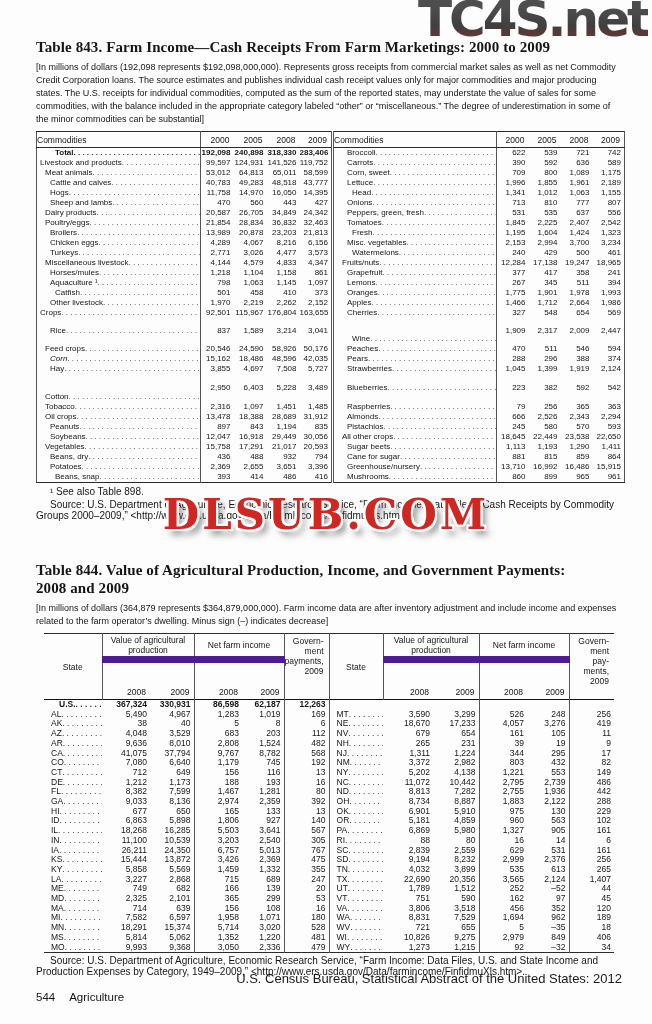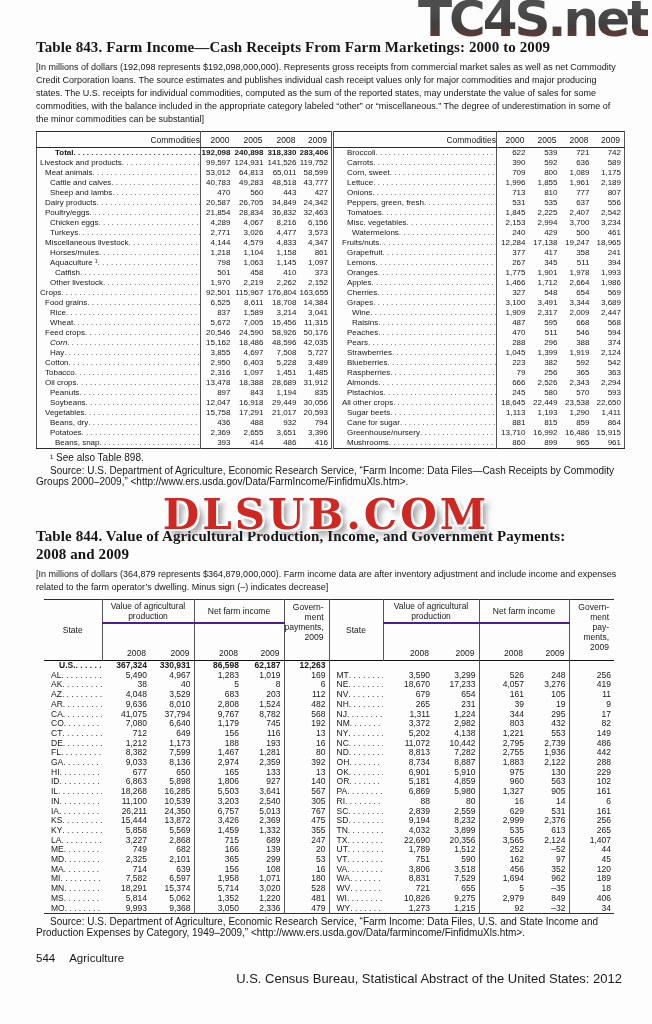--- a/index.html
+++ b/index.html
@@ -12,21 +12,21 @@
   .tbl-title{font-family:"Liberation Serif",serif;font-weight:700;font-size:15px;
              line-height:18px;margin:0 0 5px 0;letter-spacing:.1px;}
   .note{font-size:9px;line-height:13px;margin:0 0 5px 0;width:586px;}
 
   
   table{border-collapse:collapse;table-layout:fixed;}
   .t843{width:588px;font-size:8px;border-top:1.5px solid #2b2b2b;border-bottom:1px solid #2b2b2b;
         border-left:1px solid #555;border-right:1px solid #555;}
   .t843 th{font-weight:400;font-size:8.5px;height:15px;border-bottom:1px solid #2b2b2b;padding:0;}
   .t843 td{padding:0;height:10px;line-height:10px;white-space:nowrap;overflow:hidden;}
-  .t843 .lblh{text-align:right;}
+  .t843 .lblh{text-align:left;}
   .t843 .yh{text-align:right;padding-right:4px;}
   .t843 .vl{border-right:1px solid #555;}
   .t843 .dl{border-left:3px double #555;}
   .t843 td.lbl{border-right:1px solid #555;}
   .t843 td.rhalf{border-left:3px double #555;border-right:1px solid #555;}
   .num{text-align:right;padding-right:3px !important;}
   .b{font-weight:700;}
   .fx{display:flex;align-items:baseline;overflow:hidden;}
   .fx .tx{white-space:nowrap;padding-left:3px;}
   .fx .dots{flex:1 1 auto;overflow:hidden;white-space:nowrap;color:#2a2a2a;}
@@ -35,21 +35,21 @@
   .footnote{font-size:10px;line-height:11px;margin:3px 0 0 14px;}
   .source{font-size:10px;line-height:11px;margin:2px 0 0 0;text-indent:14px;width:586px;}
 
   .wm-gap{height:40px;}
 
   
   .t844{width:570px;margin-left:8px;font-size:8.5px;border-top:1px solid #2b2b2b;
         border-bottom:1px solid #2b2b2b;}
   .t844 th{font-weight:400;font-size:8.5px;line-height:10px;padding:1px 2px;vertical-align:middle;}
   .t844 thead{border-bottom:1.5px solid #111;}
-  .t844 .grp{text-align:center;border-bottom:2px solid #4c1d95;}
+  .t844 .grp{text-align:center;border-bottom:7px solid #4c1d95;}
   .t844 .vl{border-right:1px solid #555;}
   .t844 .yh{text-align:right;vertical-align:bottom;padding:0 4px 2px 0;height:34px;}
   .t844 .govh{white-space:pre-line;text-align:right;vertical-align:top;padding:2px 5px 0 0;}
   .t844 td{padding:0;height:9.7px;line-height:9.7px;white-space:nowrap;overflow:hidden;}
   .t844 .fx .tx{padding-left:7px;}
   .t844 .fx .dots::after{content:" . . . . . . . . . . . . . . .";}
 
   
   .pagefoot{margin:14px 0 0 0;font-size:11.5px;}
   .pagefoot .pnum{margin-right:14px;}
@@ -197,20 +197,42 @@
               </div>
             </td>
             <td class="num">1,996</td>
             <td class="num">1,855</td>
             <td class="num">1,961</td>
             <td class="num">2,189</td>
           </tr>
           <tr>
             <td class="lbl">
               <div class="fx">
+                <span class="tx" style="padding-left: 13px;">Hogs</span>
+                <span class="dots"></span>
+              </div>
+            </td>
+            <td class="num">11,758</td>
+            <td class="num">14,970</td>
+            <td class="num">16,050</td>
+            <td class="num">14,395</td>
+            <td class="lbl rhalf">
+              <div class="fx">
+                <span class="tx" style="padding-left: 18px;">Head</span>
+                <span class="dots"></span>
+              </div>
+            </td>
+            <td class="num">1,341</td>
+            <td class="num">1,012</td>
+            <td class="num">1,063</td>
+            <td class="num">1,155</td>
+          </tr>
+          <tr>
+            <td class="lbl">
+              <div class="fx">
                 <span class="tx" style="padding-left: 13px;">Sheep and lambs</span>
                 <span class="dots"></span>
               </div>
             </td>
             <td class="num">470</td>
             <td class="num">560</td>
             <td class="num">443</td>
             <td class="num">427</td>
             <td class="lbl rhalf">
               <div class="fx">
@@ -263,20 +285,42 @@
               </div>
             </td>
             <td class="num">1,845</td>
             <td class="num">2,225</td>
             <td class="num">2,407</td>
             <td class="num">2,542</td>
           </tr>
           <tr>
             <td class="lbl">
               <div class="fx">
+                <span class="tx" style="padding-left: 13px;">Broilers</span>
+                <span class="dots"></span>
+              </div>
+            </td>
+            <td class="num">13,989</td>
+            <td class="num">20,878</td>
+            <td class="num">23,203</td>
+            <td class="num">21,813</td>
+            <td class="lbl rhalf">
+              <div class="fx">
+                <span class="tx" style="padding-left: 18px;">Fresh</span>
+                <span class="dots"></span>
+              </div>
+            </td>
+            <td class="num">1,195</td>
+            <td class="num">1,604</td>
+            <td class="num">1,424</td>
+            <td class="num">1,323</td>
+          </tr>
+          <tr>
+            <td class="lbl">
+              <div class="fx">
                 <span class="tx" style="padding-left: 13px;">Chicken eggs</span>
                 <span class="dots"></span>
               </div>
             </td>
             <td class="num">4,289</td>
             <td class="num">4,067</td>
             <td class="num">8,216</td>
             <td class="num">6,156</td>
             <td class="lbl rhalf">
               <div class="fx">
@@ -439,86 +483,42 @@
               </div>
             </td>
             <td class="num">327</td>
             <td class="num">548</td>
             <td class="num">654</td>
             <td class="num">569</td>
           </tr>
           <tr>
             <td class="lbl">
               <div class="fx">
-                <span class="tx" style="padding-left: 8px;">Food grains</span>
-                <span class="dots"></span>
-              </div>
-            </td>
-            <td class="num">6,525</td>
-            <td class="num">8,611</td>
-            <td class="num">18,708</td>
-            <td class="num">14,384</td>
-            <td class="lbl rhalf">
-              <div class="fx">
-                <span class="tx" style="padding-left: 13px;">Grapes</span>
-                <span class="dots"></span>
-              </div>
-            </td>
-            <td class="num">3,100</td>
-            <td class="num">3,491</td>
-            <td class="num">3,344</td>
-            <td class="num">3,689</td>
-          </tr>
-          <tr>
-            <td class="lbl">
-              <div class="fx">
                 <span class="tx" style="padding-left: 13px;">Rice</span>
                 <span class="dots"></span>
               </div>
             </td>
             <td class="num">837</td>
             <td class="num">1,589</td>
             <td class="num">3,214</td>
             <td class="num">3,041</td>
             <td class="lbl rhalf">
               <div class="fx">
-                <span class="tx" style="padding-left: 18px;">Wine</span>
+                <span class="tx" style="padding-left: 18px; margin-top: 16px;">Wine</span>
                 <span class="dots"></span>
               </div>
             </td>
             <td class="num">1,909</td>
             <td class="num">2,317</td>
             <td class="num">2,009</td>
             <td class="num">2,447</td>
           </tr>
           <tr>
             <td class="lbl">
               <div class="fx">
-                <span class="tx" style="padding-left: 13px;">Wheat</span>
-                <span class="dots"></span>
-              </div>
-            </td>
-            <td class="num">5,672</td>
-            <td class="num">7,005</td>
-            <td class="num">15,456</td>
-            <td class="num">11,315</td>
-            <td class="lbl rhalf">
-              <div class="fx">
-                <span class="tx" style="padding-left: 18px;">Raisins</span>
-                <span class="dots"></span>
-              </div>
-            </td>
-            <td class="num">487</td>
-            <td class="num">595</td>
-            <td class="num">668</td>
-            <td class="num">568</td>
-          </tr>
-          <tr>
-            <td class="lbl">
-              <div class="fx">
                 <span class="tx" style="padding-left: 8px;">Feed crops</span>
                 <span class="dots"></span>
               </div>
             </td>
             <td class="num">20,546</td>
             <td class="num">24,590</td>
             <td class="num">58,926</td>
             <td class="num">50,176</td>
             <td class="lbl rhalf">
               <div class="fx">
@@ -571,21 +571,21 @@
               </div>
             </td>
             <td class="num">1,045</td>
             <td class="num">1,399</td>
             <td class="num">1,919</td>
             <td class="num">2,124</td>
           </tr>
           <tr>
             <td class="lbl">
               <div class="fx">
-                <span class="tx" style="padding-left: 8px;">Cotton</span>
+                <span class="tx" style="padding-left: 8px; margin-top: 18px;">Cotton</span>
                 <span class="dots"></span>
               </div>
             </td>
             <td class="num">2,950</td>
             <td class="num">6,403</td>
             <td class="num">5,228</td>
             <td class="num">3,489</td>
             <td class="lbl rhalf">
               <div class="fx">
                 <span class="tx" style="padding-left: 13px;">Blueberries</span>

